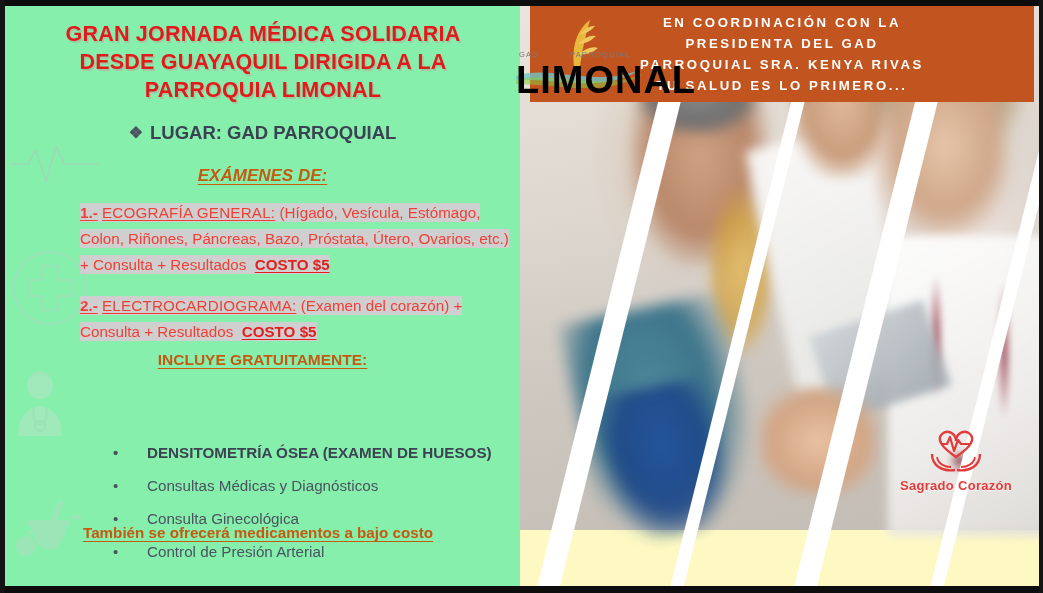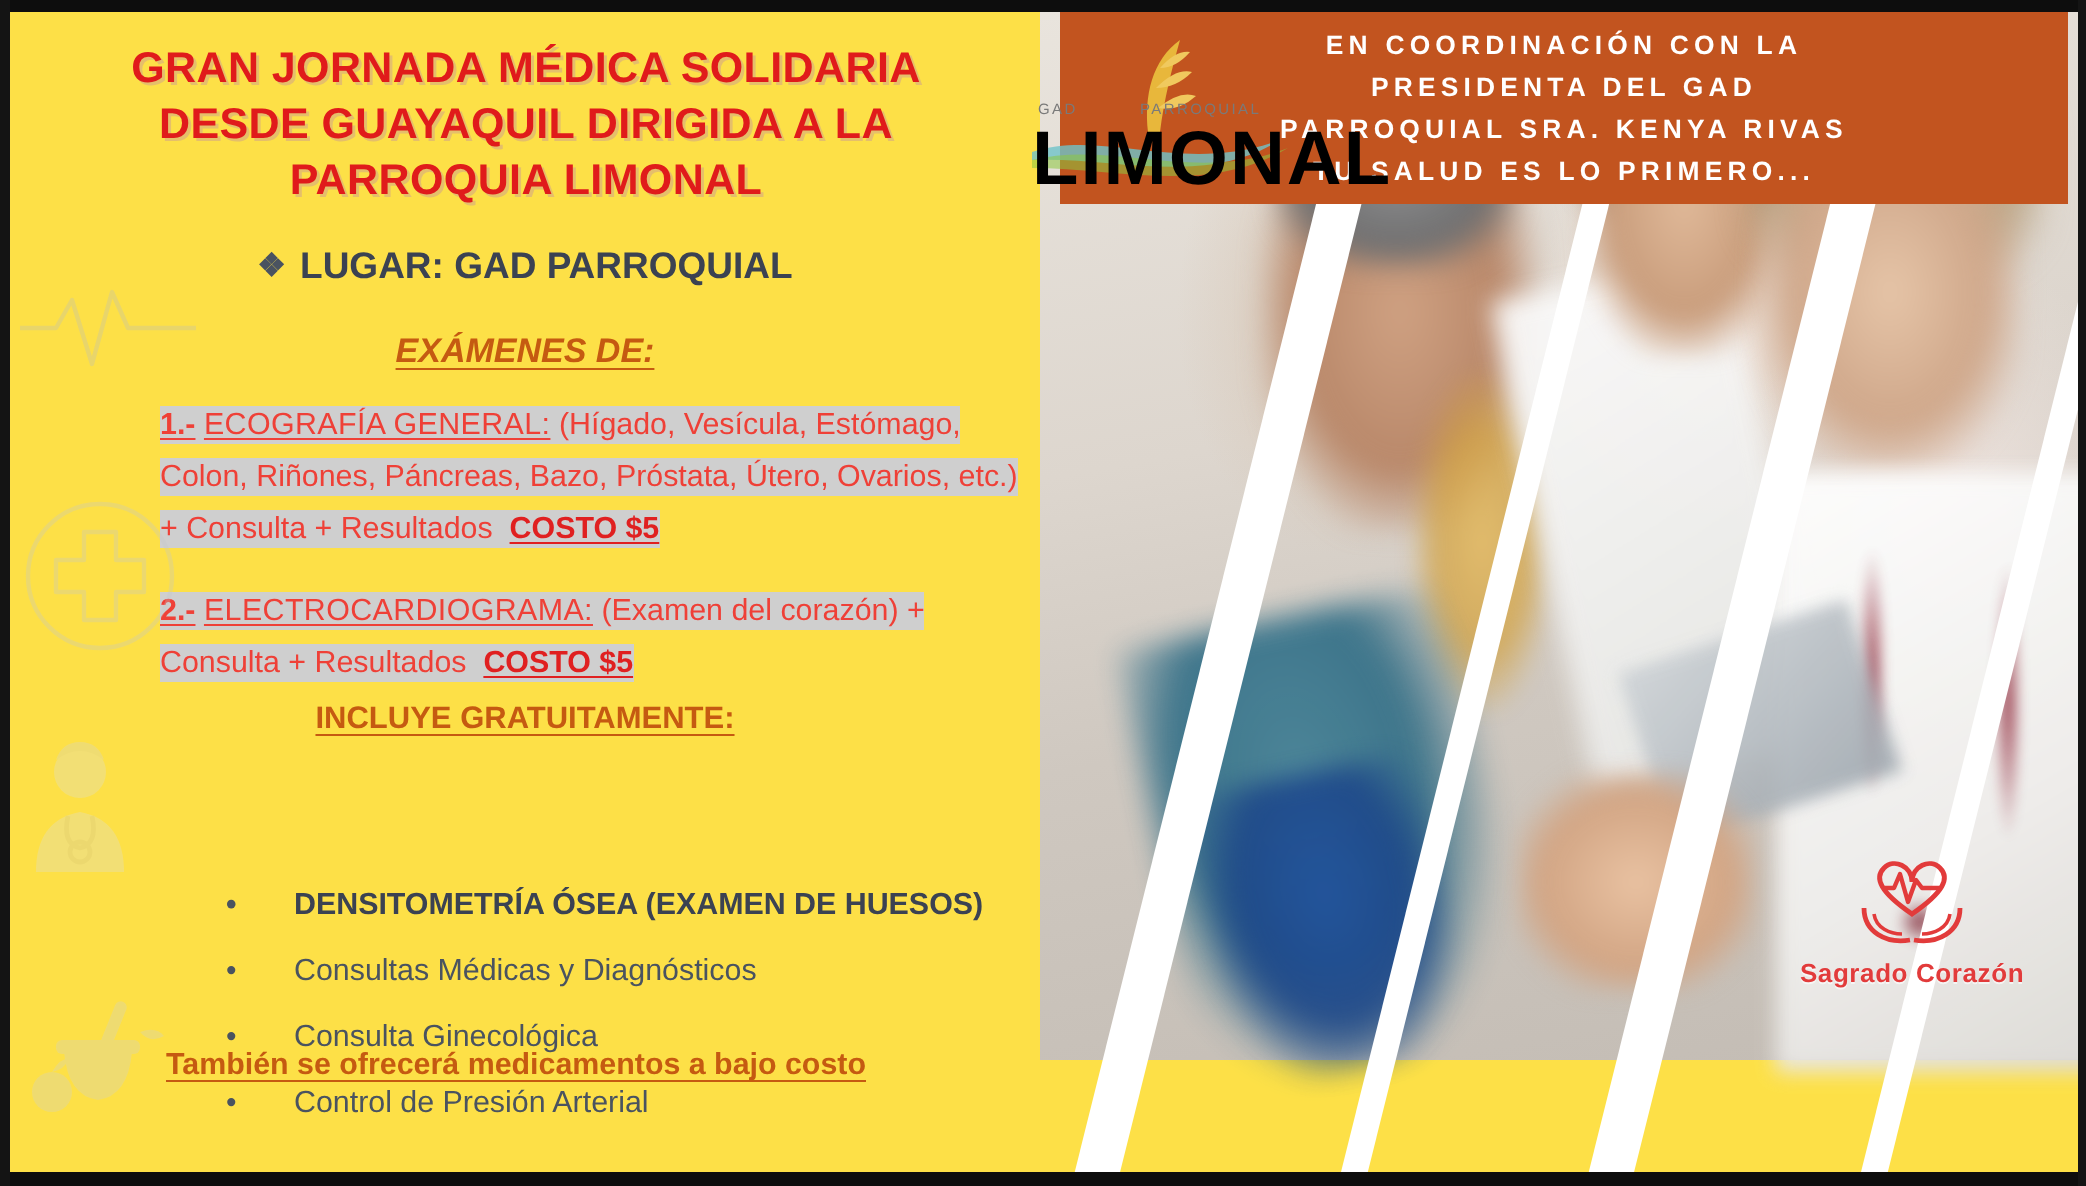--- a/index.html
+++ b/index.html
@@ -14,21 +14,21 @@
   
   .edge-top{position:absolute;left:0;top:0;width:1043px;height:6px;background:#0d0d0d;z-index:60;}
   .edge-bottom{position:absolute;left:0;bottom:0;width:1043px;height:7px;background:#0d0d0d;z-index:60;}
   .edge-left{position:absolute;left:0;top:0;width:5px;height:593px;background:#141414;z-index:60;}
   .edge-right{position:absolute;right:0;top:0;width:4px;height:593px;background:#141414;z-index:60;}
 
   
   .left{
     position:absolute;left:5px;top:6px;
     width:515px;height:580px;
-    background:#fde047;
+    background:#86efac;
     z-index:10;
   }
 
   .title{
     position:absolute;left:8px;top:14px;width:500px;
     text-align:center;
     color:#e01b1b;
     font-weight:bold;
     font-size:21.5px;
     line-height:28px;
@@ -106,21 +106,21 @@
   .deco-cross{left:10px;top:248px;}
   .deco-doctor{left:8px;top:368px;}
   .deco-mortar{left:14px;top:500px;}
 
   
   .right{
     position:absolute;left:520px;top:6px;
     width:519px;height:580px;
     overflow:hidden;
     z-index:15;
-    background:#fde047;
+    background:#fef9c3;
   }
 
   
   .photo{
     position:absolute;left:0;top:0;width:519px;height:524px;
     background:
       radial-gradient(ellipse 150px 190px at 452px 250px, #efe4df 0%, rgba(239,228,223,0) 70%),
       radial-gradient(ellipse 120px 150px at 330px 150px, #f3e3d8 0%, rgba(243,227,216,0) 70%),
       radial-gradient(ellipse 120px 170px at 155px 150px, #d8c6b4 0%, rgba(216,198,180,0) 72%),
       linear-gradient(170deg,#e9e4dd 0%,#ddd6ce 38%,#cfc8c0 62%,#c3bcb4 100%);

